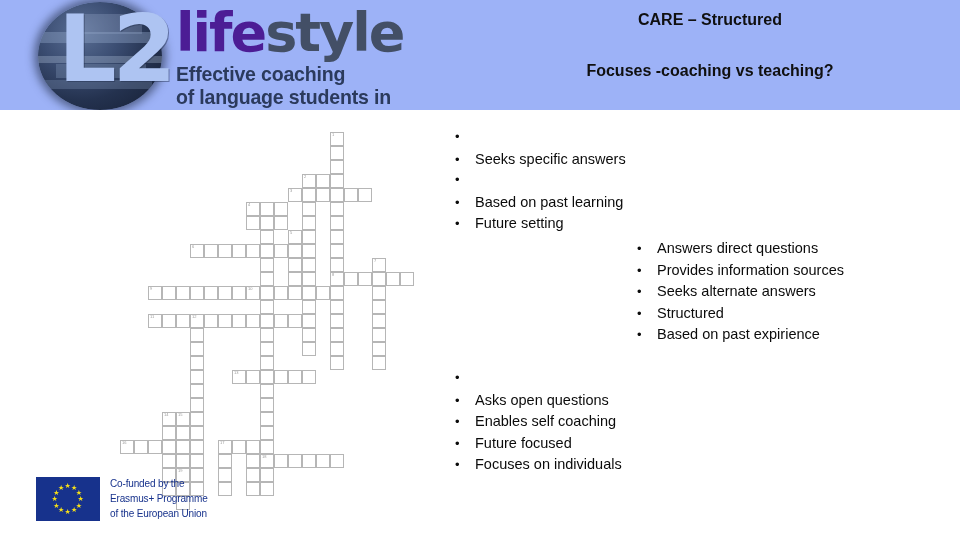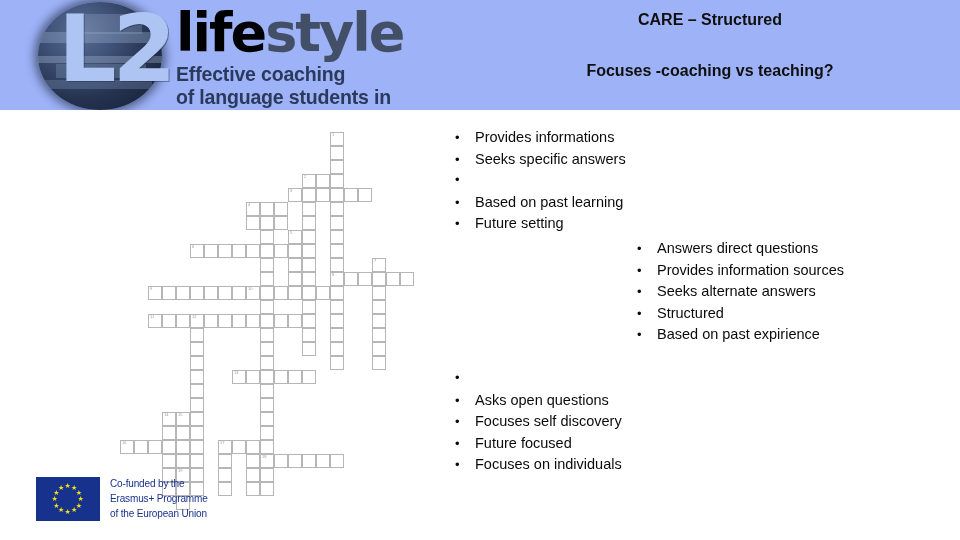--- a/index.html
+++ b/index.html
@@ -69,21 +69,21 @@
   #wordmark {
     position: absolute;
     left: 176px; top: 4px;
     width: 300px;
     font-family: "DejaVu Sans", sans-serif;
     font-weight: bold;
     font-size: 54px;
     line-height: 58px;
     letter-spacing: -2px;
   }
-  #wm-life  { color: #000000; }
+  #wm-life  { color: #4c1d95; }
   #wm-style { color: #434f66; }
 
   #tagline {
     position: absolute;
     left: 176px; top: 62px;
     width: 300px;
     font-family: "Liberation Sans", sans-serif;
     font-weight: bold;
     font-size: 21px;
     line-height: 23px;
@@ -403,21 +403,20 @@
     <div class="xw-cell" style="left: 72px; top: 350px;"></div>
     <div class="xw-cell" style="left: 100px; top: 350px;"></div>
     <div class="xw-cell" style="left: 128px; top: 350px;"></div>
     <div class="xw-cell" style="left: 142px; top: 350px;"></div>
     <div class="xw-cell" style="left: 58px; top: 364px;"></div>
   </div>
 
 <div class="bullet-list" id="list-teaching">
     <div class="bullet-row">
       <span class="bullet-glyph">•</span>
-      <span class="bullet-text">Provides informations</span>
     </div>
     <div class="bullet-row">
       <span class="bullet-glyph">•</span>
       <span class="bullet-text">Seeks specific answers</span>
     </div>
     <div class="bullet-row">
       <span class="bullet-glyph">•</span>
     </div>
     <div class="bullet-row">
       <span class="bullet-glyph">•</span>
@@ -455,21 +454,21 @@
 <div class="bullet-list" id="list-coaching">
     <div class="bullet-row">
       <span class="bullet-glyph">•</span>
     </div>
     <div class="bullet-row">
       <span class="bullet-glyph">•</span>
       <span class="bullet-text">Asks open questions</span>
     </div>
     <div class="bullet-row">
       <span class="bullet-glyph">•</span>
-      <span class="bullet-text">Focuses self discovery</span>
+      <span class="bullet-text">Enables self coaching</span>
     </div>
     <div class="bullet-row">
       <span class="bullet-glyph">•</span>
       <span class="bullet-text">Future focused</span>
     </div>
     <div class="bullet-row">
       <span class="bullet-glyph">•</span>
       <span class="bullet-text">Focuses on individuals</span>
     </div>
   </div>

